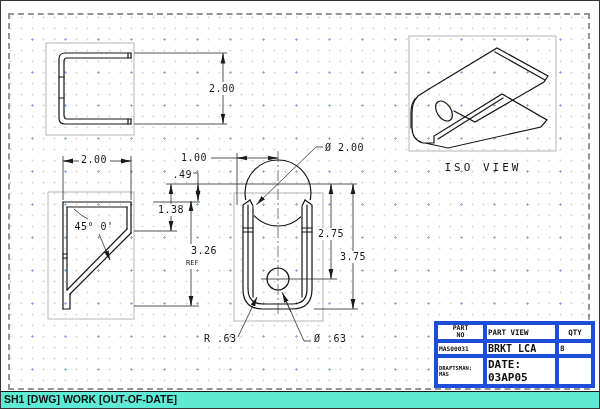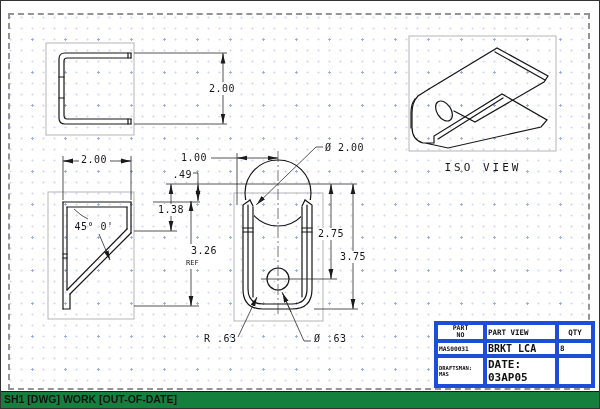--- a/index.html
+++ b/index.html
@@ -27,21 +27,21 @@
   table.tb{position:absolute;left:433px;top:320px;border-collapse:collapse;table-layout:fixed;
        font-family:"DejaVu Sans Mono",monospace;color:#111;}
   table.tb td{border:4px solid #1d4ed8;font-weight:bold;padding:0 1px;vertical-align:middle;
        overflow:hidden;background:#fff;}
   .c1{width:43px;} .c2{width:66px;} .c3{width:30px;}
   .rh{height:15px;} .r1{height:10px;} .r2{height:17px;} .r3{height:11px;}
   .hdr2{font-size:6.5px;line-height:7px;text-align:center;}
   .hdr{font-size:7.5px;} .ctr{text-align:center;}
   .pno{font-size:6.2px;} .pname{font-size:10px;} .qty{font-size:7.5px;}
   .dman{font-size:5.5px;line-height:6px;} .date{font-size:11px;} .matl{font-size:7px;}
-  .status{position:absolute;left:0;bottom:0;width:600px;height:17px;background:#15803d;
+  .status{position:absolute;left:0;bottom:0;width:600px;height:17px;background:#5eead4;
        border-top:1.5px solid #1a1a1a;box-sizing:border-box;
        font-family:"Liberation Sans",sans-serif;font-weight:bold;font-size:10.5px;
        line-height:15px;color:#111;padding-left:3px;}
 </style>
 </head>
 <body>
 
 <div class="win">
   <div class="canvas">
     <div class="margin-box"></div>

